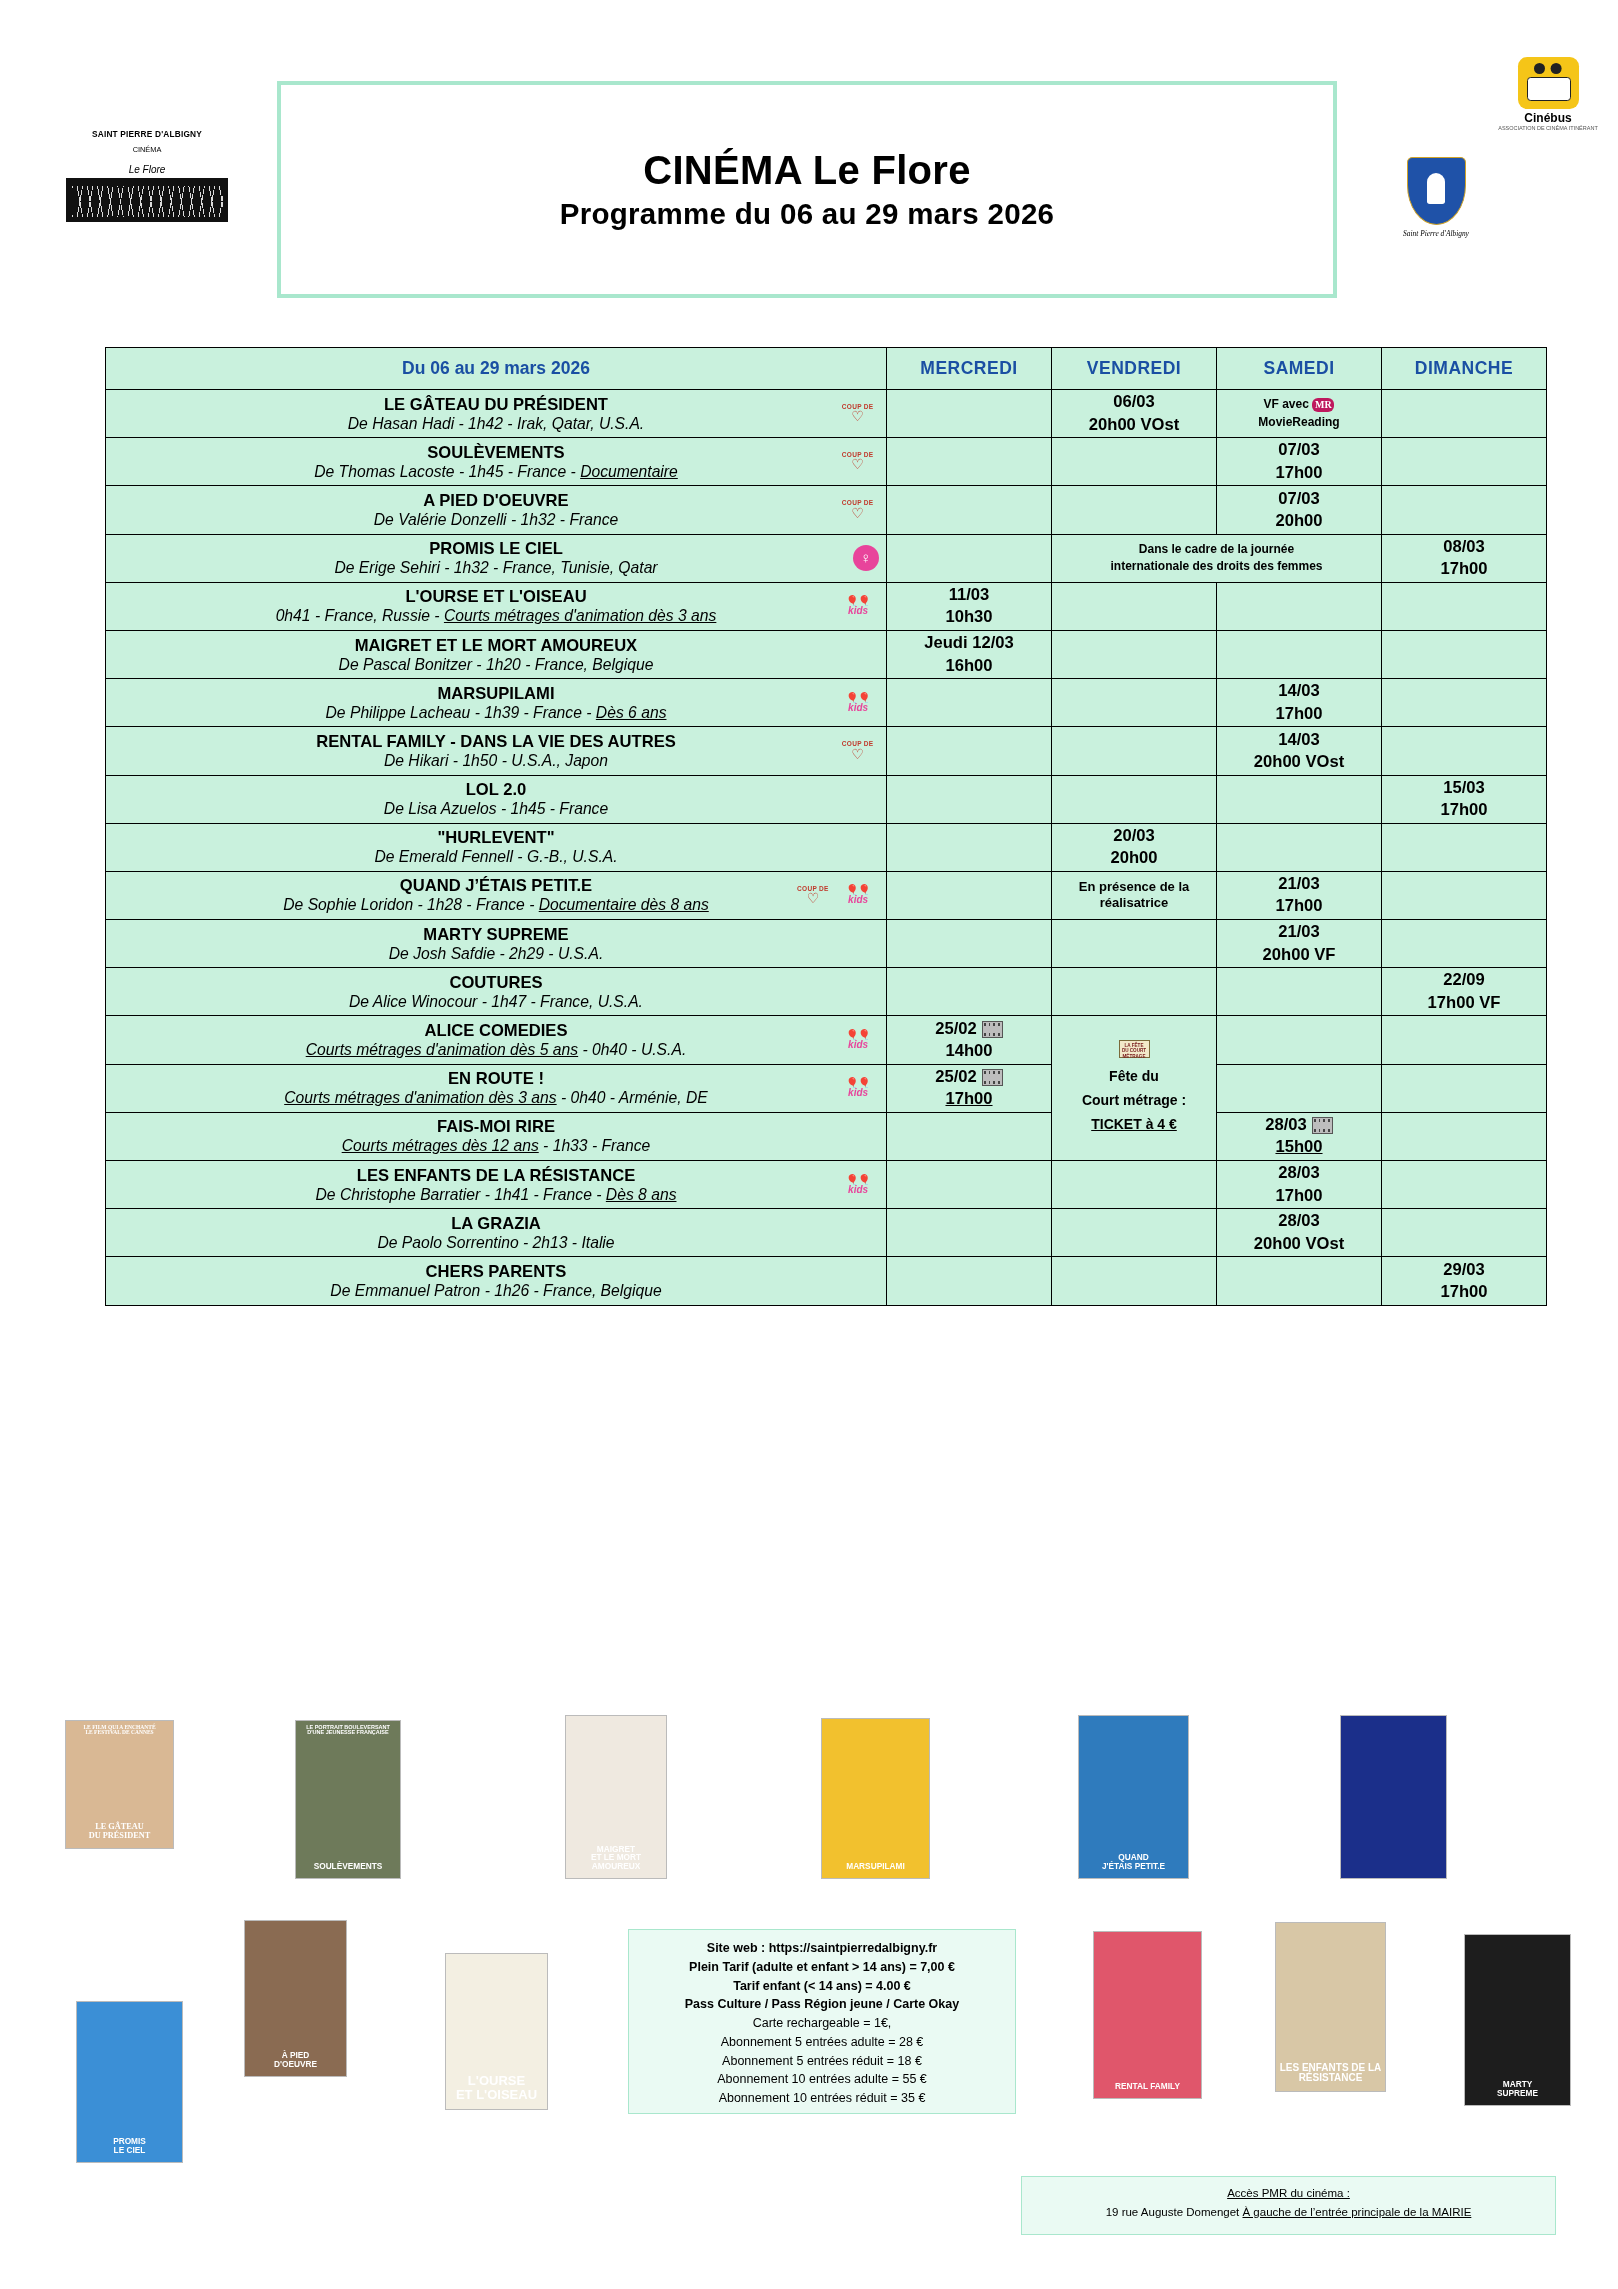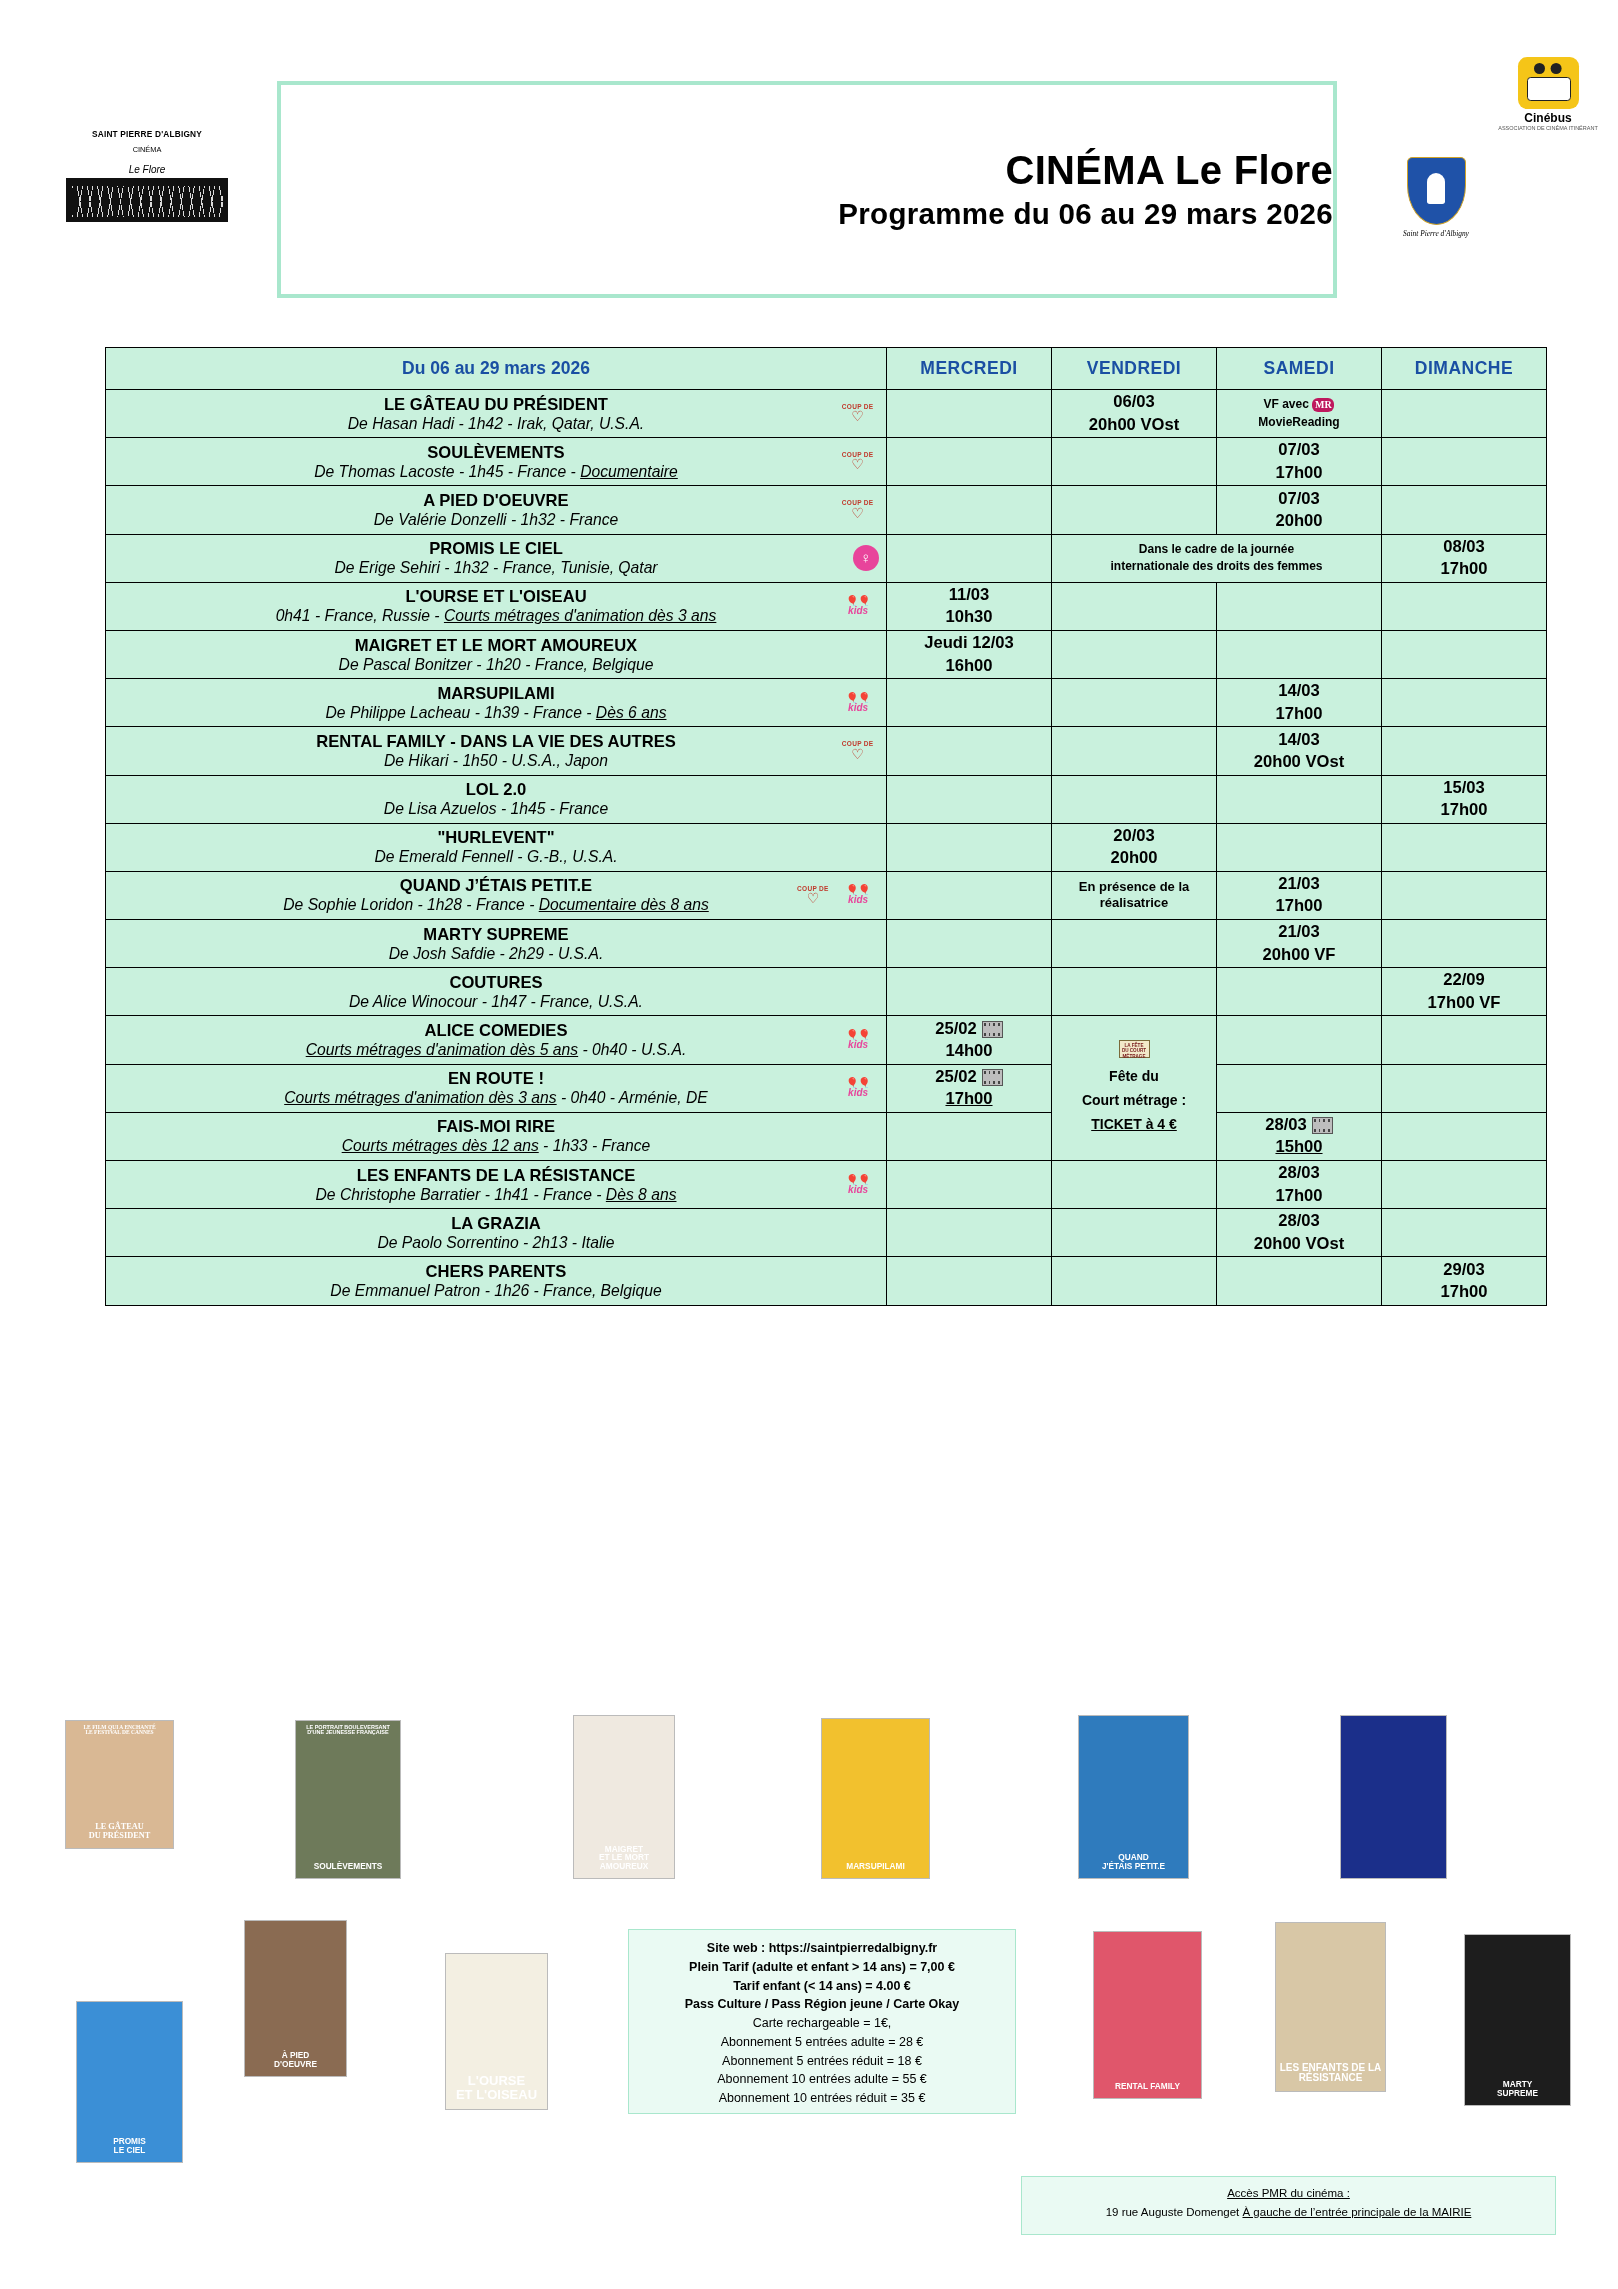--- a/index.html
+++ b/index.html
@@ -20,21 +20,21 @@
     position: absolute;
     left: 277px;
     top: 81px;
     width: 1060px;
     height: 217px;
     border: 4.6px solid #a9e7cd;
     background: #ffffff;
     box-sizing: border-box;
     display: flex;
     flex-direction: column;
-    align-items: flex-end;
+    align-items: center;
     justify-content: center;
     gap: 3.7px;
   }
   .title-1 {
     font-size: 40px;
     font-weight: bold;
     letter-spacing: 0.3px;
   }
   .title-2 {
     font-size: 35px;
@@ -773,21 +773,21 @@
       <div class="pt" style="top: 3.7px; font-size: 5.5px; white-space: pre-line;">LE FILM QUI A ENCHANTÉ
 LE FESTIVAL DE CANNES</div>
       <div class="pt" style="bottom: 7.4px; font-size: 8.3px; white-space: pre-line;">LE GÂTEAU
 DU PRÉSIDENT</div>
     </div>
     <div class="poster" style="left: 295px; top: 1720px; width: 106px; height: 159px; background: rgb(110, 122, 90);">
       <div class="pt" style="top: 3.7px; font-size: 5.5px; white-space: pre-line;">LE PORTRAIT BOULEVERSANT
 D'UNE JEUNESSE FRANÇAISE</div>
       <div class="pt" style="bottom: 7.4px; font-size: 8.3px; white-space: pre-line;">SOULÈVEMENTS</div>
     </div>
-    <div class="poster" style="left: 565px; top: 1715px; width: 102px; height: 164px; background: rgb(239, 233, 224); margin-left: 8px;">
+    <div class="poster" style="left: 565px; top: 1715px; width: 102px; height: 164px; background: rgb(239, 233, 224);">
       <div class="pt" style="bottom: 7.4px; font-size: 8.3px; white-space: pre-line;">MAIGRET
 ET LE MORT AMOUREUX</div>
     </div>
     <div class="poster" style="left: 821px; top: 1718px; width: 109px; height: 161px; background: rgb(242, 193, 46);">
       <div class="pt" style="bottom: 7.4px; font-size: 8.3px; white-space: pre-line;">MARSUPILAMI</div>
     </div>
     <div class="poster" style="left: 1078px; top: 1715px; width: 111px; height: 164px; background: rgb(47, 123, 189);">
       <div class="pt" style="bottom: 7.4px; font-size: 8.3px; white-space: pre-line;">QUAND
 J'ÉTAIS PETIT.E</div>
     </div>

